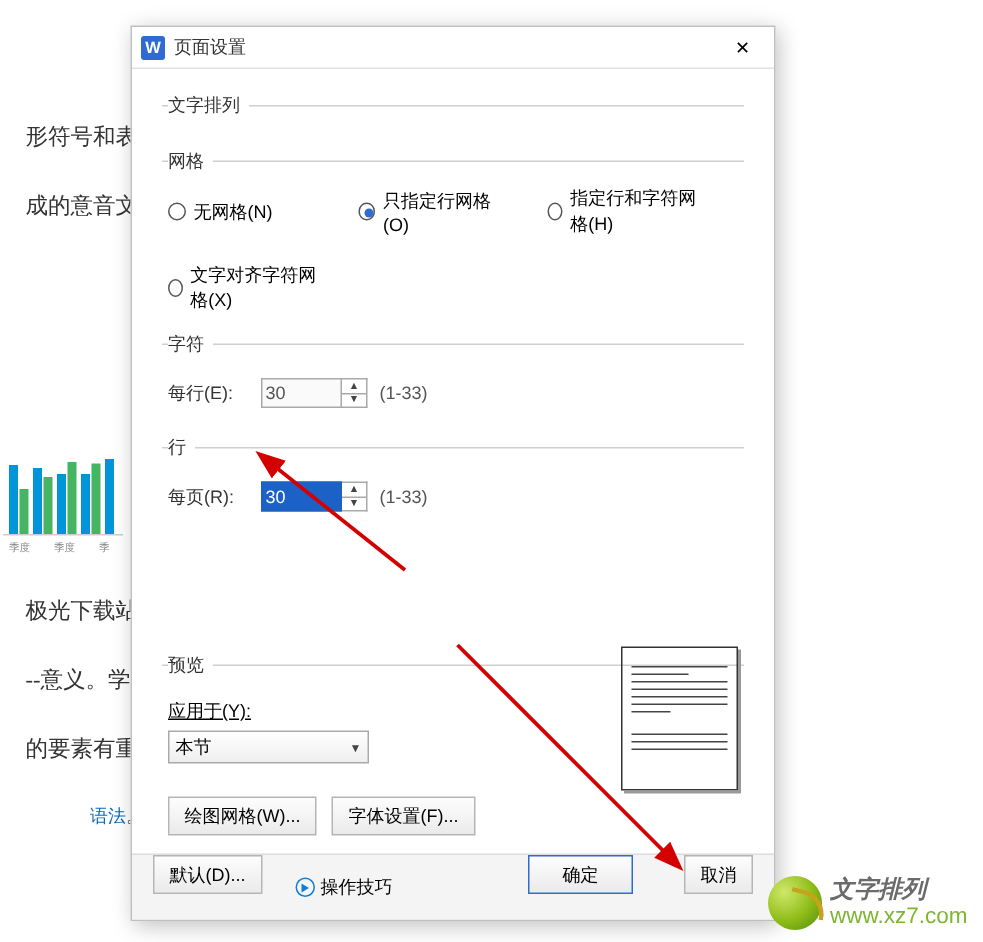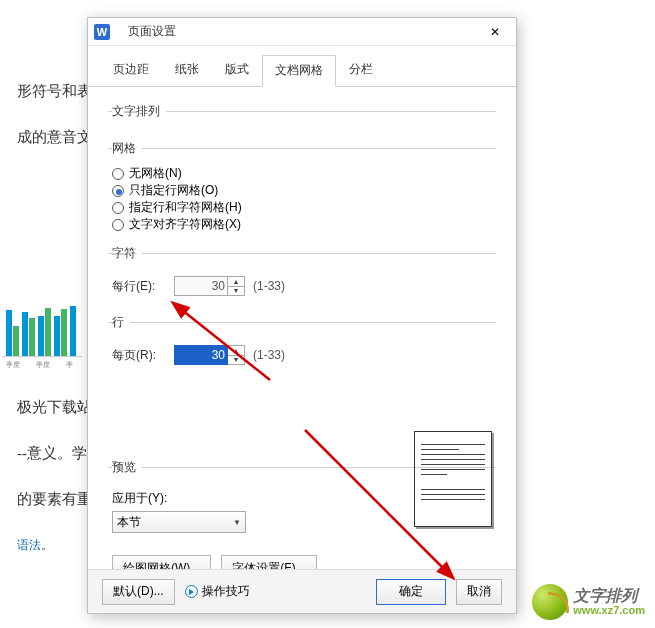--- a/index.html
+++ b/index.html
@@ -1,76 +1,76 @@
 <!DOCTYPE html>
 <html><head>
 <meta charset="utf-8">
 <style>
 * { box-sizing: border-box; font-family: "Microsoft YaHei", "SimSun", sans-serif; font-size: 12px; }
 body { margin: 0; background: #fff; width: 655px; height: 628px; position: relative; overflow: hidden; }
 .bg-text { position: absolute; font-size: 15px; color: #333; font-family: "SimSun", serif; padding-left: 17px; }
-.bg-link { color: #0a6ab4; }
+.bg-link { color: #0a6ab4; margin-left: 43px; }
 .chart-thumb { position: absolute; left: 2px; top: 296px; width: 80px; height: 70px; }
 .chart-thumb .bar { position:absolute; bottom: 10px; width: 6px; background:#0095d9;}
 .chart-thumb .bar.g { background:#45b463; }
 .chart-thumb .axis { position:absolute; left:0; bottom:9px; width:80px; height:1px; background:#ccc; }
 .chart-thumb .lbl { position:absolute; bottom:-4px; font-size:7px; color:#888; }
 
 .dialog {
   position: absolute; left: 87px; top: 17px; width: 430px; height: 597px;
   background: #fff; border: 1px solid #bfbfbf; box-shadow: 2px 3px 14px rgba(0,0,0,0.25);
 }
 .titlebar { height: 28px; background: #fff; border-bottom:1px solid #e2e2e2; display:flex; align-items:center; padding:0 6px; }
 .app-icon { width:16px; height:16px; background:#2f6bd0; display:flex; align-items:center; justify-content:center; color:#fff; font-weight:bold; font-size:11px; border-radius:2px; }
-.title-text { margin-left:18px; color:#333; }
+.title-text { margin-left:6px; color:#333; }
 .close-btn { margin-left:auto; width:30px; height:22px; display:flex; align-items:center; justify-content:center; font-size:15px; cursor:pointer; }
 .tabs { display:flex; padding:8px 12px 0 12px; border-bottom:1px solid #cfcfcf; }
 .tab { padding:6px 12px 7px 12px; color:#333; border:1px solid transparent; cursor:pointer; }
 .tab.active { border:1px solid #cfcfcf; border-bottom:1px solid #fff; background:#fff; position:relative; top:1px; }
 .body { padding:10px 20px 12px 20px; }
 
 fieldset { border:none; border-top:1px solid #cfcfcf; margin:6px 0 10px 0; padding:8px 4px 2px 4px; }
 legend { padding:0 6px 0 0; color:#333; }
 
 .row { display:flex; align-items:center; margin:6px 0; }
 .row .label { width:62px; color:#333; }
 .radio { display:flex; align-items:center; margin-right:24px; cursor:pointer; }
 .radio .dot { width:12px; height:12px; border:1px solid #555; border-radius:50%; position:relative; margin-right:5px; background:#fff; }
 .radio.checked .dot::after { content:""; position:absolute; left:3px; top:3px; width:6px; height:6px; border-radius:50%; background:#2f6bd0; }
-.grid-opts { display:grid; grid-template-columns: 1fr; row-gap:0; }
+.grid-opts { display:grid; grid-template-columns: 1fr 1fr 1fr; row-gap:17px; }
 .spin { display:flex; align-items:center; }
-.spin input { width:54px; height:20px; border:1px solid #a9a9a9; text-align:right; padding:0 2px; }
+.spin input { width:54px; height:20px; border:1px solid #a9a9a9; text-align:left; padding:0 2px; }
 .spin.selected input { background:#1b61c6; color:#fff; border:1px solid #1b61c6; }
 .spin .btns { width:17px; height:20px; border:1px solid #a9a9a9; border-left:none; display:flex; flex-direction:column; }
 .spin .btns span { flex:1; display:flex; align-items:center; justify-content:center; font-size:7px; color:#444; border-bottom:1px solid #a9a9a9; cursor:pointer; }
 .spin .btns span:last-child { border-bottom:none; }
 .range { margin-left:8px; color:#555; }
 
 .combo { width:134px; height:22px; border:1px solid #a9a9a9; display:flex; align-items:center; padding:0 4px; background:linear-gradient(#fff,#eee); cursor:pointer; justify-content:space-between; }
 .combo .arr { font-size:8px; color:#444; }
 
 .preview-box { position:absolute; right:24px; bottom:86px; width:78px; height:96px; border:1px solid #333; box-shadow:2px 2px 0 #999; padding:8px 6px; }
 .preview-box .l { height:1px; background:#444; margin:4px 0; }
 
 .btn { height:26px; border:1px solid #b5b5b5; background:linear-gradient(#fdfdfd,#eaeaea); padding:0 10px; display:inline-flex; align-items:center; cursor:pointer; }
 .btn.primary { border:1px solid #2f6bd0; padding:0 22px; }
-.foot { position:absolute; left:0; right:0; bottom:0; height:44px; background:#f4f4f4; border-top:1px solid #ddd; display:flex; align-items:center; padding:0 14px; }
+.foot { position:absolute; left:0; right:0; bottom:0; height:44px; background:#f4f4f4; border-top:1px solid #ddd; display:flex; padding:0 14px;gap:12px; }
 .foot .spacer { flex:1; }
 .linkish { color:#000000; margin-left:10px; display:flex; align-items:center; cursor:pointer; }
 .linkish .play { width:13px; height:13px; border:1px solid #0f7fd4; border-radius:50%; margin-right:4px; display:flex; align-items:center; justify-content:center; }
 .linkish .play::after { content:""; border-left:5px solid #0f7fd4; border-top:3px solid transparent; border-bottom:3px solid transparent; margin-left:1px; }
 
 .arrow-svg { position:absolute; pointer-events:none; }
 
 .logo { position:absolute; right:10px; bottom:8px; display:flex; align-items:center; }
 .logo .ball { width:36px; height:36px; border-radius:50%; background: radial-gradient(circle at 30% 30%, #cfe86a, #8dbb17 55%, #4d8b0f); position:relative; }
 .logo .ball::after { content:""; position:absolute; right:-3px; top:10px; width:22px; height:14px; border:3px solid #c7a21c; border-left:none; border-bottom:none; border-radius:0 20px 0 0; transform:rotate(14deg); }
 .logo .txt { margin-left:5px; line-height:1.05; }
 .logo .cn { font-size:16px; color:#6b6b6b; font-style:italic; font-weight:600; }
-.logo .en { font-size:11px; color:#7fb530;font-weight:bold; }
+.logo .en { font-size:15px; color:#7fb530; }
 </style>
 </head>
 <body>
 
 <div class="bg-text" style="left:0; top:82px;">形符号和表</div>
 <div class="bg-text" style="left:0; top:128px;">成的意音文</div>
 <div class="bg-text" style="left:0; top:398px;">极光下载站</div>
 <div class="bg-text" style="left:0; top:444px;">--意义。学</div>
 <div class="bg-text" style="left:0; top:490px;">的要素有重</div>
 <div class="bg-text" style="left:0; top:536px;">
@@ -95,27 +95,20 @@
 
 <div class="dialog">
   <div class="titlebar">
     <div class="app-icon">W</div>
     <div class="title-text">页面设置</div>
     <div class="close-btn">
         <span>✕</span>
       </div>
   </div>
 
-  <div class="tabs">
-    <div class="tab">页边距</div>
-    <div class="tab">纸张</div>
-    <div class="tab">版式</div>
-    <div class="tab active">文档网格</div>
-    <div class="tab">分栏</div>
-  </div>
 
   <div class="body">
     <fieldset>
       <legend>文字排列</legend>
     </fieldset>
 
     <fieldset>
       <legend>网格</legend>
       <div class="grid-opts">
         <div class="radio">
@@ -165,21 +158,21 @@
         </div>
         <div class="range">(1-33)</div>
       </div>
     </fieldset>
 
     <div style="height:70px;"></div>
 
     <fieldset>
       <legend>预览</legend>
       <div class="row" style="flex-direction:column; align-items:flex-start;">
-        <div style="margin-bottom:4px;">应用于(Y):</div>
+        <div style="margin-bottom:4px;text-decoration:underline;">应用于(Y):</div>
         <div class="combo">
           <span>本节</span>
           <span class="arr">▼</span>
         </div>
       </div>
       <div class="row" style="margin-top:22px;">
         <div class="btn">绘图网格(W)...</div>
         <div style="width:10px;"></div>
         <div class="btn">字体设置(F)...</div>
       </div>

